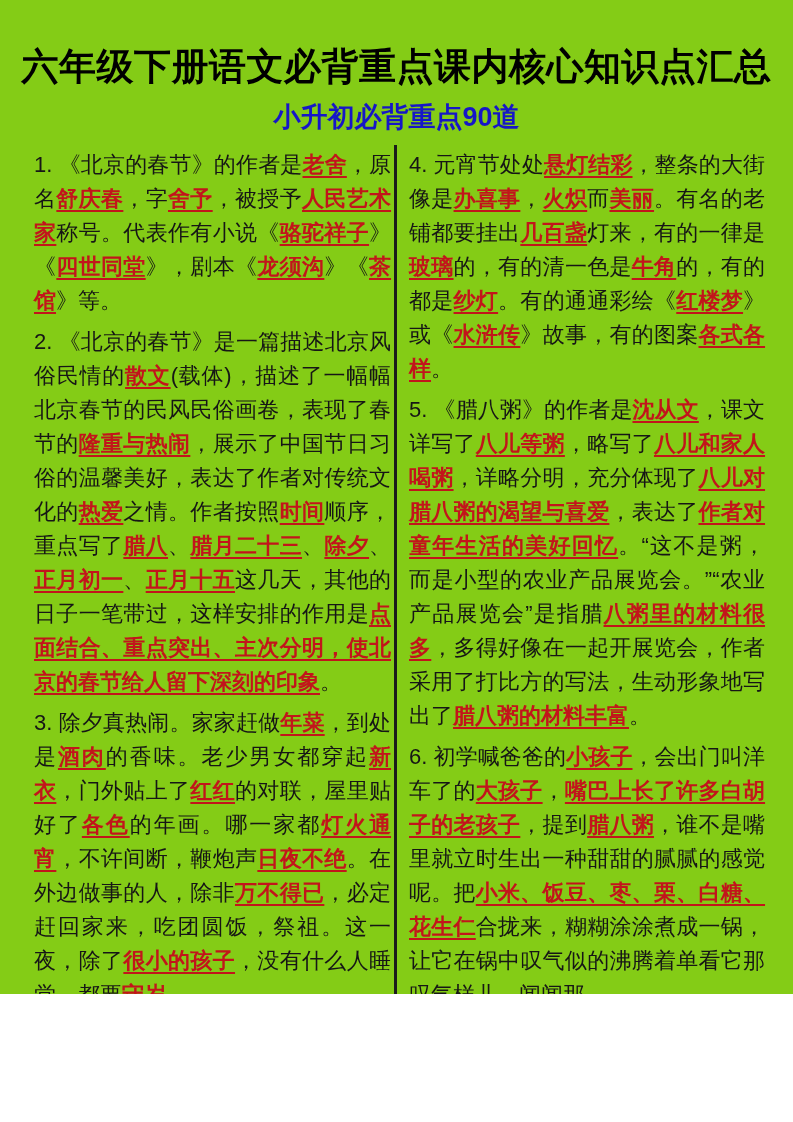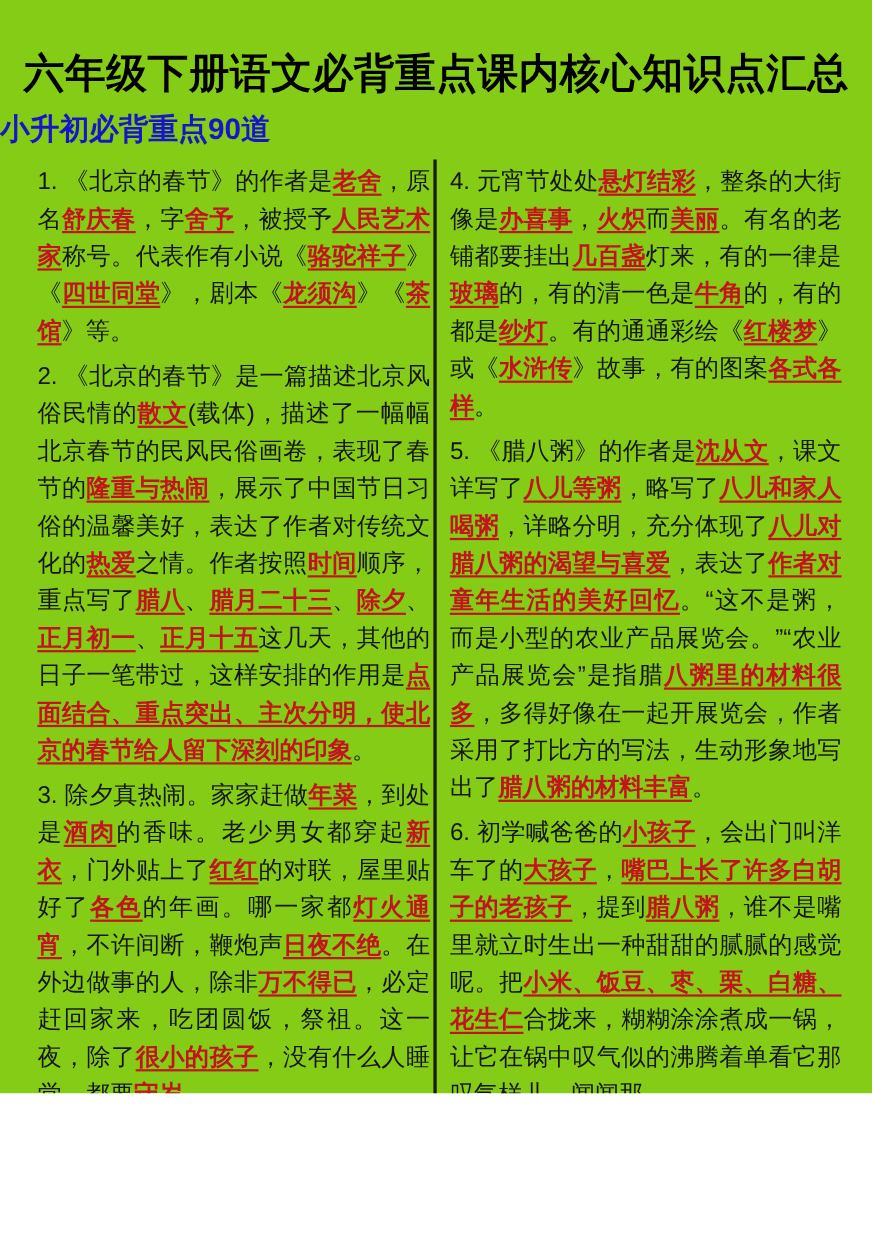--- a/index.html
+++ b/index.html
@@ -27,21 +27,21 @@
     letter-spacing: 0.5px;
     color: #000000;
     white-space: nowrap;
   }
   .subtitle {
     position: absolute;
     top: 99px;
     left: 0;
     width: 100%;
     margin: 0;
-    text-align: left;
+    text-align: center;
     font-size: 27px;
     font-weight: 700;
     color: var(--subtitle-color, #1616c8);
   }
   .divider {
     position: absolute;
     left: 394px;
     top: 145px;
     width: 3px;
     height: 952px;

